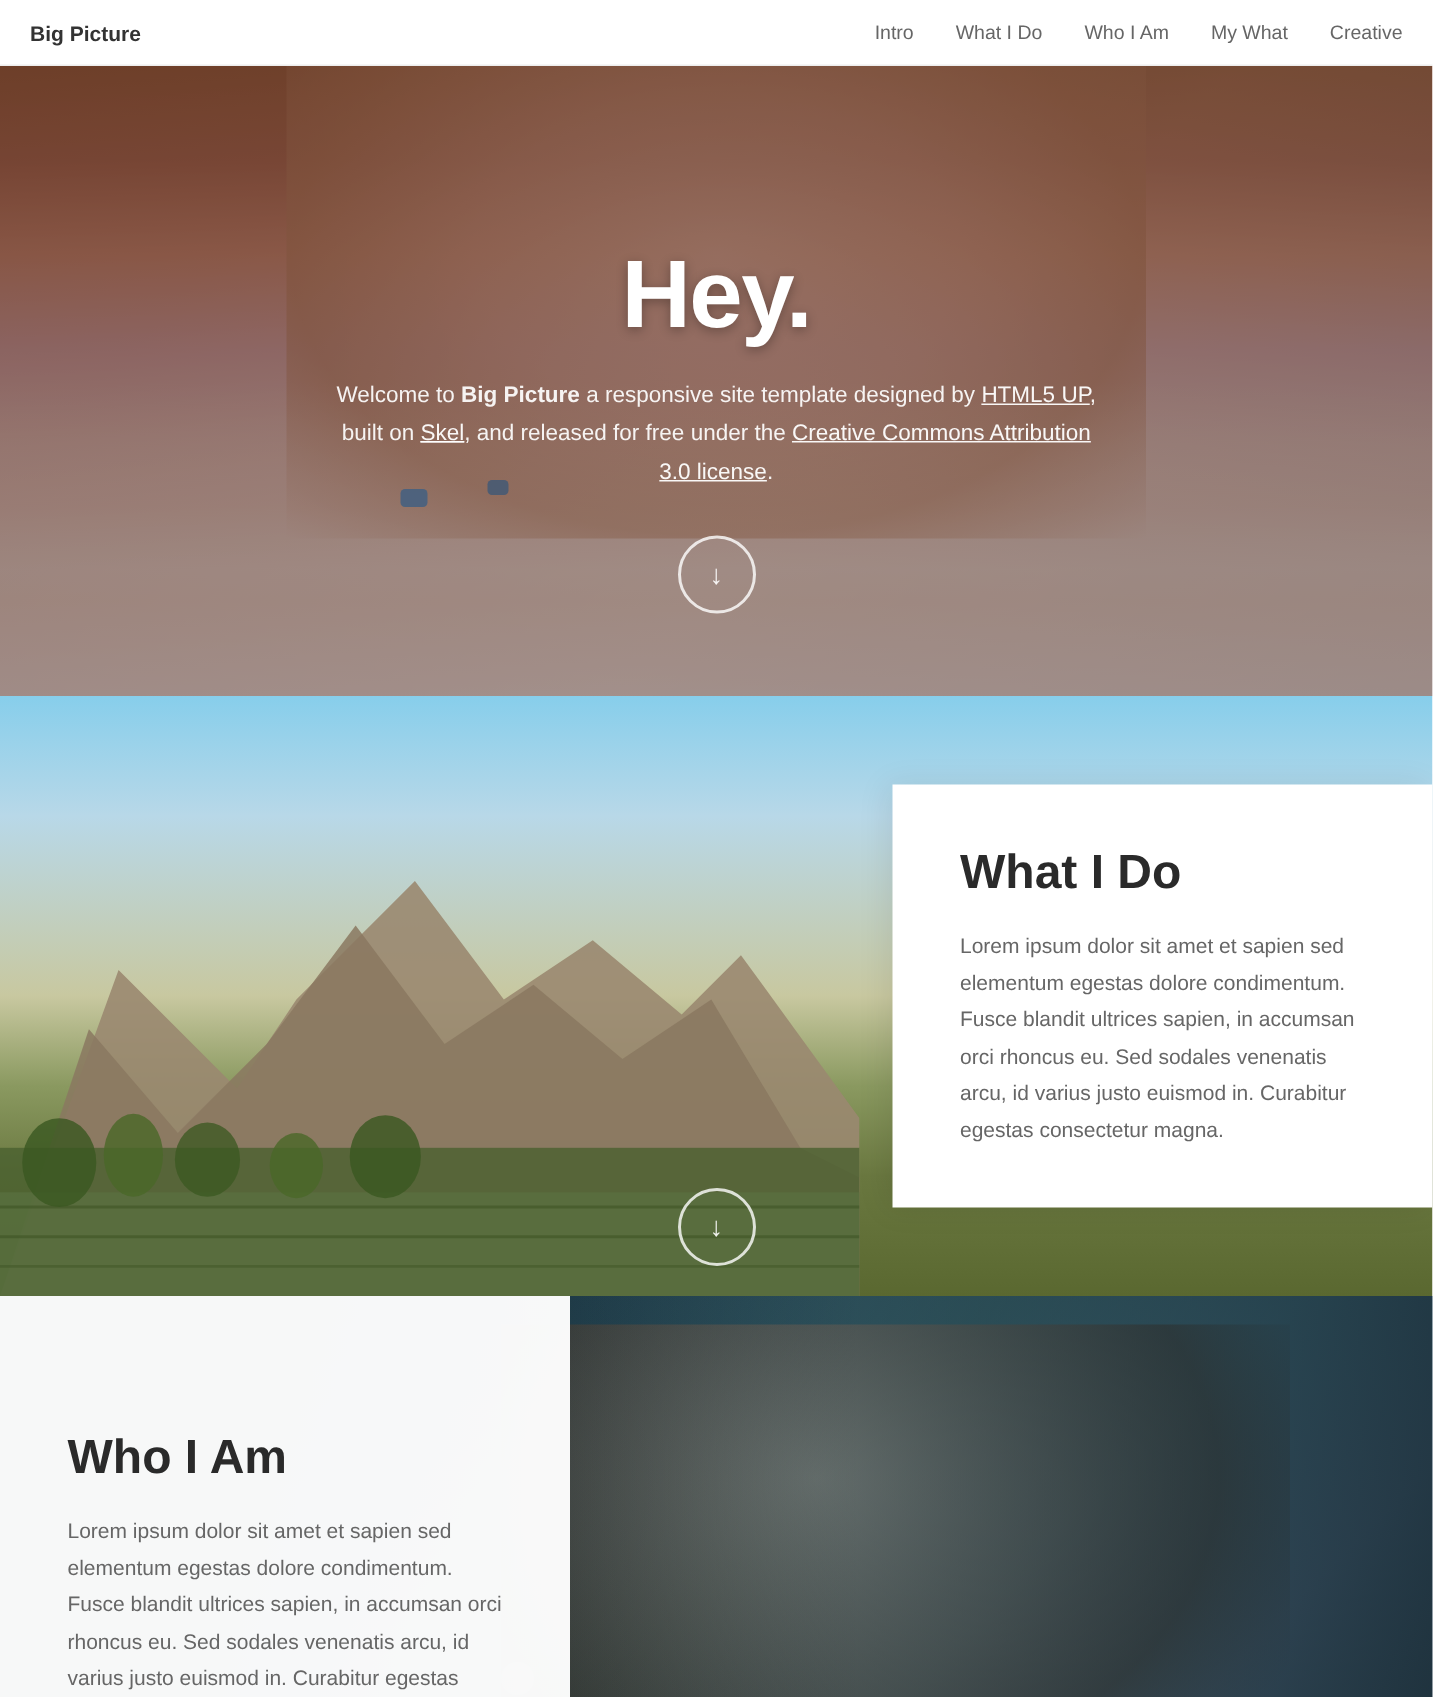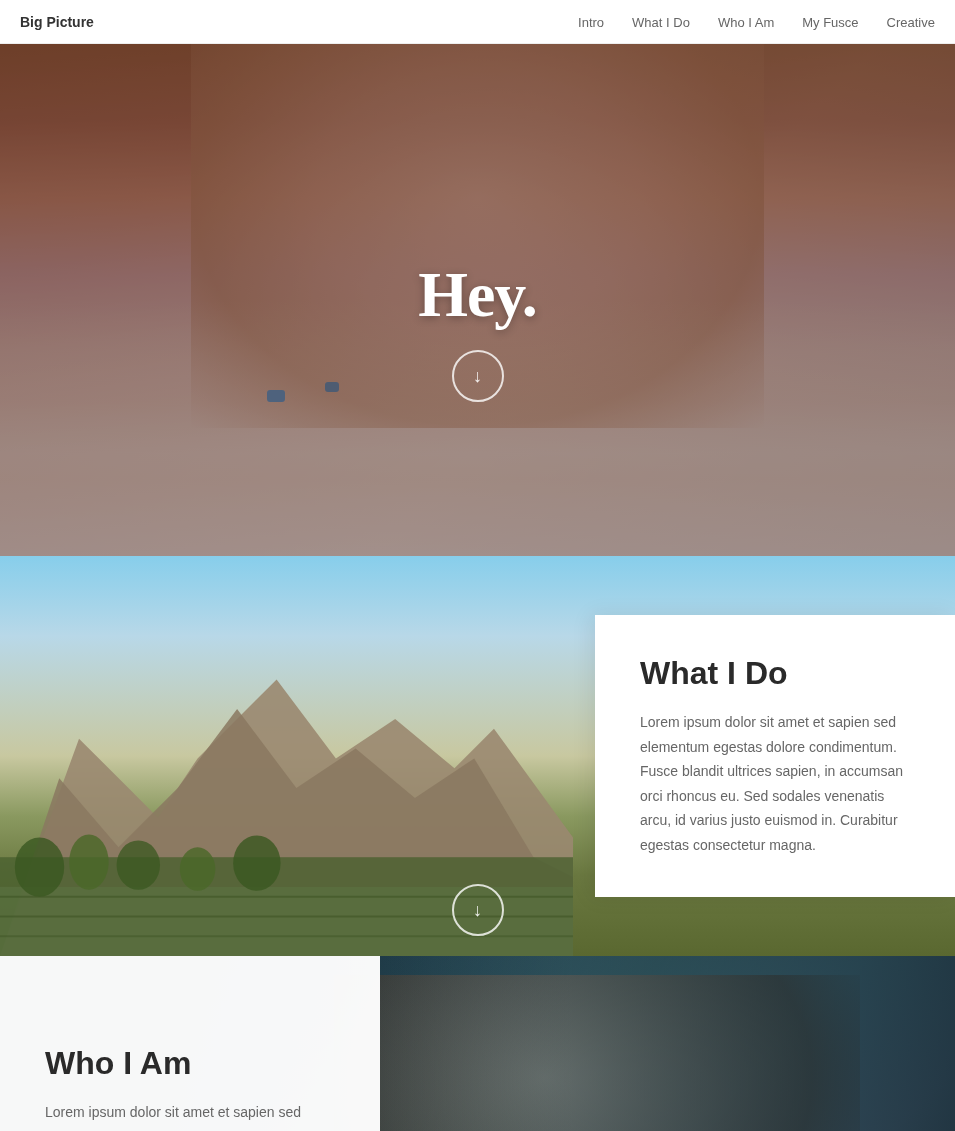--- a/index.html
+++ b/index.html
@@ -31,26 +31,25 @@
     .nav-links li a {
       text-decoration: none;
       font-size: 13px;
       color: #666;
     }
 
     
     .hero {
       margin-top: 44px;
       position: relative;
-      height: 512px;
+      height: 420px;
       overflow: hidden;
       display: flex;
       align-items: center;
       justify-content: center;
-      font-family: Liberation Serif, serif;
     }
     .hero-bg {
       position: absolute;
       inset: 0;
       background: linear-gradient(
         135deg,
         #b07060 0%,
         #c08070 20%,
         #d4a090 40%,
         #e8c0b0 60%,
@@ -224,21 +223,21 @@
   </style>
 </head>
 <body>
 
 <nav>
   <span class="nav-brand">Big Picture</span>
   <ul class="nav-links">
     <li><a href="#intro">Intro</a></li>
     <li><a href="#what">What I Do</a></li>
     <li><a href="#who">Who I Am</a></li>
-    <li><a href="#work">My Fusce</a></li>
+    <li><a href="#work">My What</a></li>
     <li><a href="#contact">Creative</a></li>
   </ul>
 </nav>
 
 <section id="intro" class="hero">
   <div class="hero-bg"></div>
 
   <div style="position:absolute;inset:0;overflow:hidden;">
 
     <div style="position:absolute;left:0;right:0;top:0;height:100%;background:linear-gradient(180deg,#8B4513 0%,#A0522D 15%,#CD7F5A 30%,#D4A0A0 45%,#E8C8C0 60%,#F0D8D0 70%,#FFFFFF 80%);opacity:0.7;"></div>
@@ -247,20 +246,23 @@
 
     <div style="position:absolute;bottom:0;left:0;right:0;height:50%;background:linear-gradient(to top,#F5DDD0 0%,#ECC8B0 30%,transparent 100%);opacity:0.5;"></div>
 
     <div style="position:absolute;bottom:30%;left:28%;width:18px;height:12px;background:#5090C8;border-radius:3px;opacity:0.9;"></div>
     <div style="position:absolute;bottom:32%;left:34%;width:14px;height:10px;background:#4080B8;border-radius:3px;opacity:0.8;"></div>
 
     <div style="position:absolute;inset:0;background:rgba(60,40,40,0.45);"></div>
   </div>
   <div class="hero-content">
     <h1 class="hero-title">Hey.</h1>
+    <p class="hero-subtitle">
+      Welcome to <strong>Big Picture</strong> a responsive site template designed by <a href="#">HTML5 UP</a>, built on <a href="#"><u>Skel</u></a>, and released for free under the <a href="#">Creative Commons Attribution 3.0 license</a>.
+    </p>
     <button class="scroll-btn">
       <span class="arrow-down"></span>
     </button>
   </div>
 </section>
 
 <section id="what" class="what-section">
 
   <div class="what-bg"></div>
   <svg class="mountain-svg" viewBox="0 0 580 400" preserveAspectRatio="xMidYMax meet" xmlns="http://www.w3.org/2000/svg">

